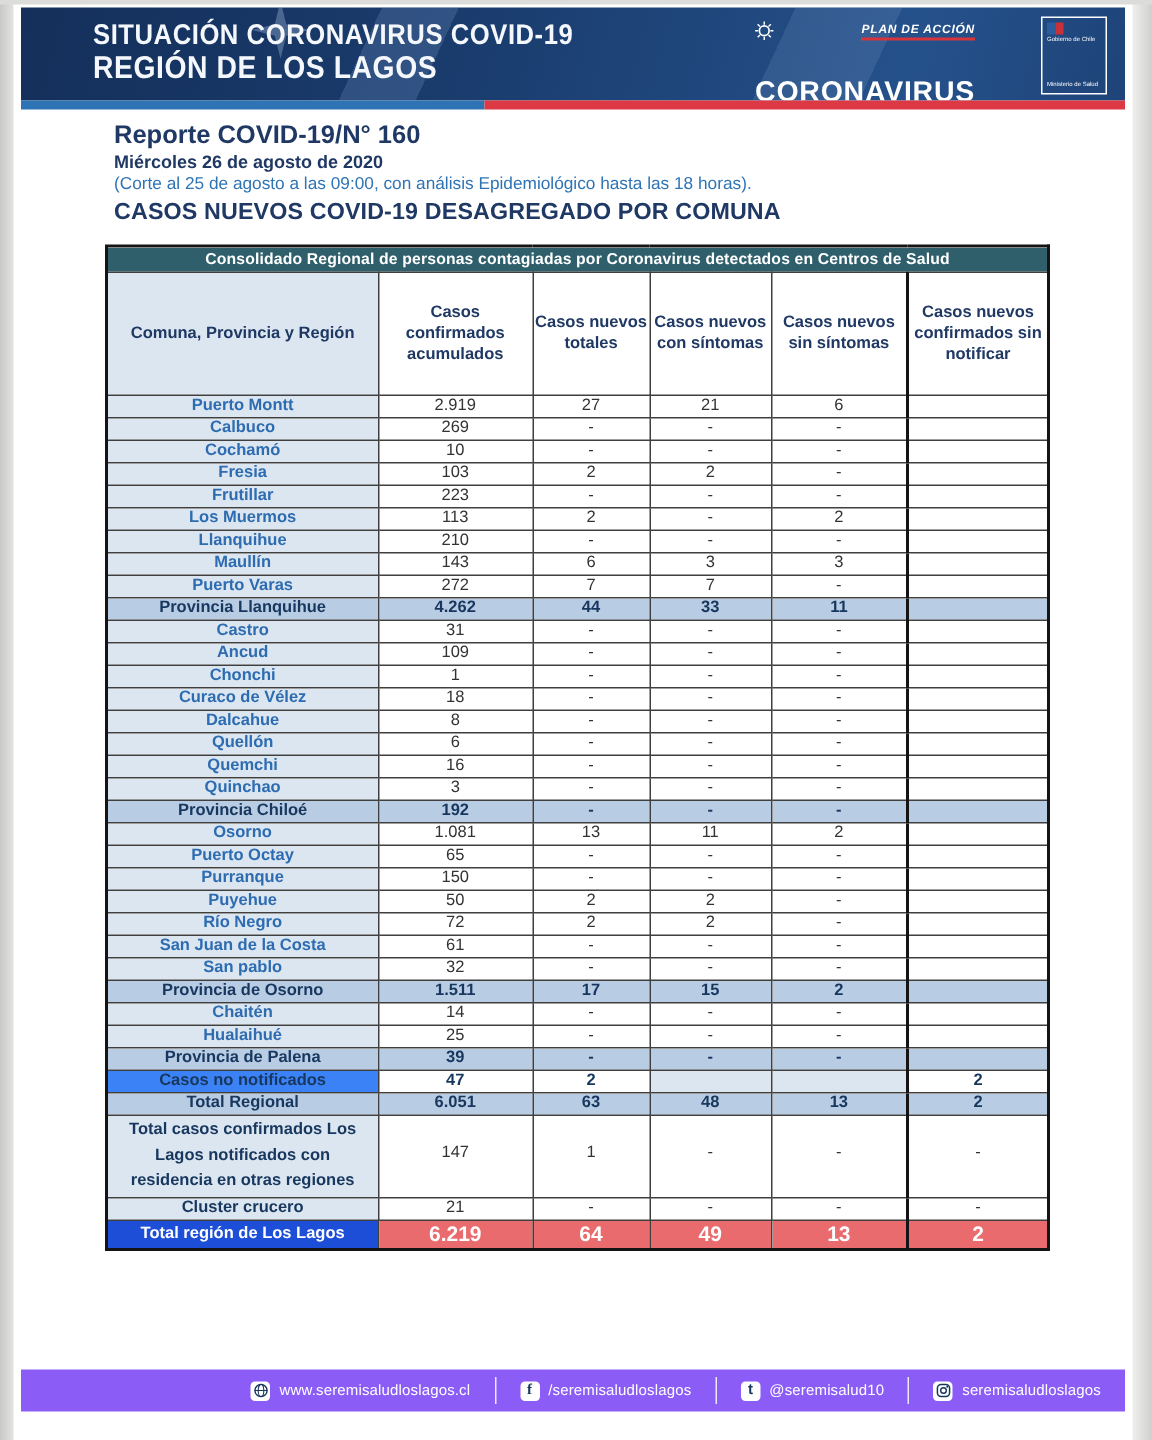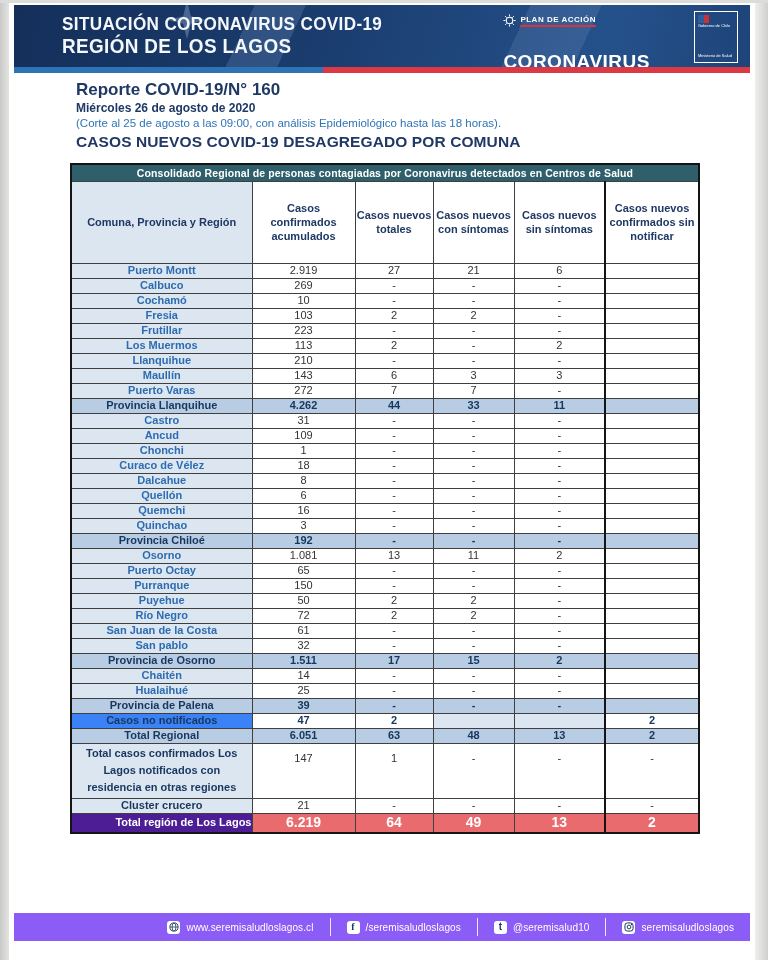--- a/index.html
+++ b/index.html
@@ -25,21 +25,21 @@
     background:linear-gradient(115deg, transparent 42%, rgba(130,165,215,.22) 42%, rgba(130,165,215,.22) 58%, transparent 58%); }
   .banner .streak2 { position:absolute; left:330px; top:-20px; width:300px; height:120px;
     background:linear-gradient(115deg, transparent 55%, rgba(160,190,230,.14) 55%, rgba(160,190,230,.14) 75%, transparent 75%); }
   .banner .star { position:absolute; left:150px; top:-8px; width:46px; height:46px; opacity:.35; }
   .banner-text { position:absolute; left:48px; top:8px; color:#f4f7fb;
     transform:scaleX(.9); transform-origin:left top; line-height:1.12; white-space:nowrap; }
   .banner-text .l1 { font-size:19px; font-weight:700; letter-spacing:.4px; }
   .banner-text .l2 { font-size:21px; font-weight:700; letter-spacing:.4px; }
 
   .plan-logo { position:absolute; right:100px; top:9px; color:#fff; text-align:right; }
-  .plan-top { display:flex; align-items:flex-end; justify-content:flex-start; gap:4px; }
+  .plan-top { display:flex; align-items:flex-end; justify-content:space-between; gap:4px;font-style:italic; }
   .plan-label { font-size:8px; font-weight:700; letter-spacing:.5px; border-bottom:2px solid #d8343e; padding-bottom:1px; }
   .plan-title { font-size:19px; font-weight:700; letter-spacing:.5px; line-height:1.05;margin-top:25px; }
   .plan-sub { font-size:7px; letter-spacing:1px; color:#cdd8ea; }
 
   .gov-logo { position:absolute; right:12px; top:6px; width:44px; height:52px;
     border:1px solid #fff; padding:3px 3px; color:#fff; }
   .gov-emblem { width:11px; height:8px; display:flex; }
   .gov-emblem .b { width:50%; height:100%; background:#2c5e9e; }
   .gov-emblem .r { width:50%; height:100%; background:#c8303a; }
   .gov-t1 { font-size:4px; line-height:1.2; margin-top:1px; }
@@ -65,25 +65,25 @@
   table.cases { border:2px solid #141414; }
   .t-title td { height:17px; background:#2e5f6b; color:#fff; font-weight:700; font-size:10.5px; letter-spacing:.1px; }
   .t-head th { height:82px; background:#fff; color:#1f3864; font-weight:700; font-size:11px; line-height:1.3; vertical-align:middle; padding:0 6px; }
   .t-head th.first { background:#dce6f1; }
   tr.data-row td { height:15px; line-height:13px; }
   td.c-label { background:#dce6f1; color:#2d6cb0; font-weight:700; }
   tr.row-provincia td, tr.row-total td { background:#b8cce4; color:#17375e; font-weight:700; }
   tr.row-nonotif td { font-weight:700; color:#17375e; }
   tr.row-nonotif td.c-label { background:#3b82f6; }
   tr.row-nonotif td.shaded { background:#dce6f1; }
-  tr.row-tall td { height:55px; vertical-align:top; padding-top:8px; }
+  tr.row-tall td { height:55px; vertical-align:top; padding-top:18px; }
   tr.row-tall td.c-label { vertical-align:middle; padding:0 8px; line-height:1.55; color:#17375e; }
   tr.row-cluster td.c-label { color:#17375e; }
   tr.row-grand td { height:20px; background:#e96b6d; color:#fff; font-weight:700; font-size:14px; }
-  tr.row-grand td.c-label { background:#4c1d95; color:#fff; font-size:11px;text-align:right; }
+  tr.row-grand td.c-label { background:#1d4ed8; color:#fff; font-size:11px; }
   table.cases td:last-child, table.cases th:last-child { border-left:2px solid #141414; }
 
   
   .footer-bar { position:absolute; left:14px; top:913px; width:736px; height:28px;
     background:#8b5cf6; display:flex; align-items:center; justify-content:flex-end; }
   .footer-item { display:flex; align-items:center; gap:6px; padding:0 16px; height:18px;
     border-right:1px solid rgba(255,255,255,.85); }
   .footer-item:last-child { border-right:none; }
   .footer-icon { width:13px; height:13px; background:#fff; border-radius:3px;
     display:flex; align-items:center; justify-content:center; color:#16375f;

